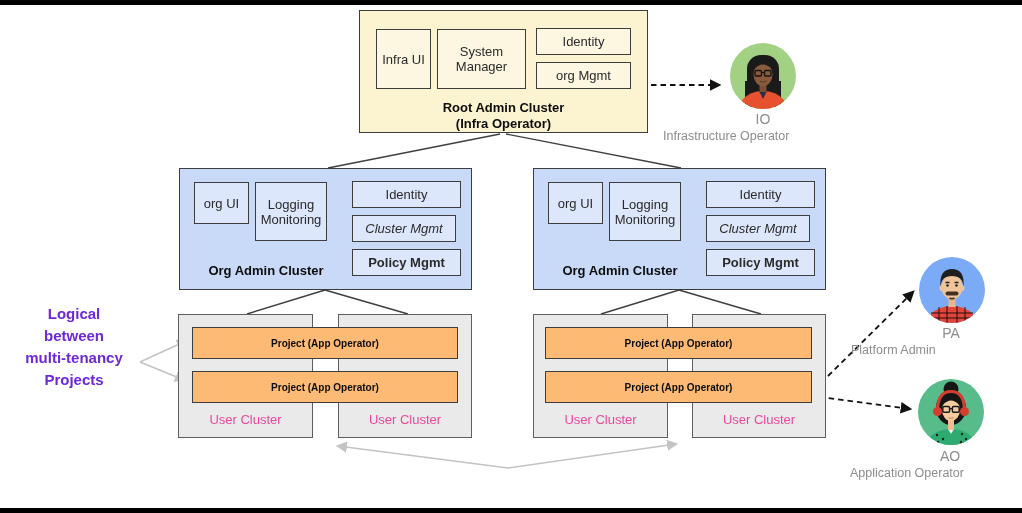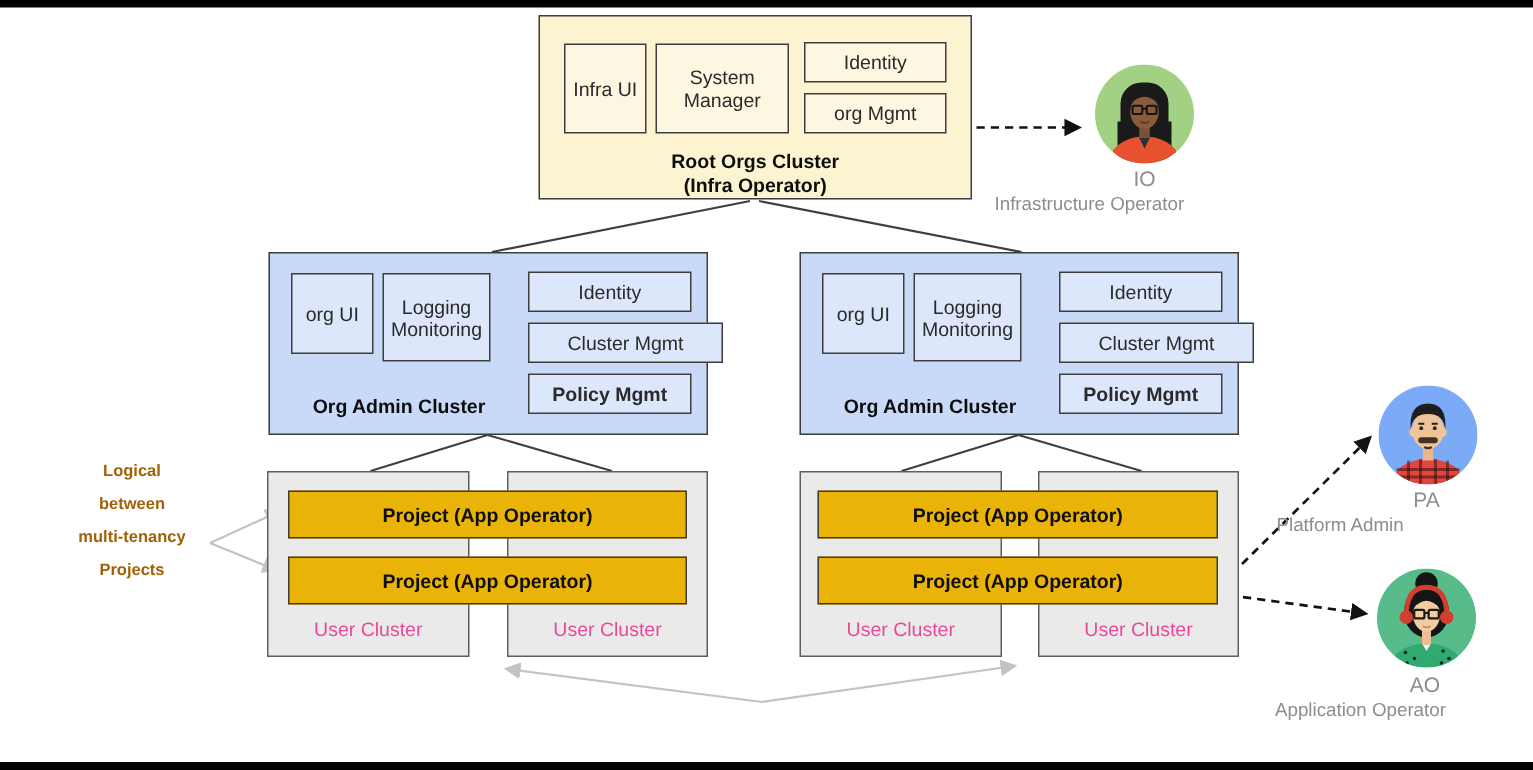--- a/index.html
+++ b/index.html
@@ -19,49 +19,49 @@
         display:flex;align-items:center;justify-content:center;text-align:center;
         font-size:13px;line-height:15px;color:#2a2a2a;}
   .root-cluster .comp{background:#fdf7e2;}
   .org-cluster .comp{background:#dde7fb;}
 
   .root-c1{left:16px;top:18px;width:55px;height:60px;}
   .root-c2{left:77px;top:18px;width:89px;height:60px;}
   .root-c3{left:176px;top:17px;width:95px;height:27px;}
   .root-c4{left:176px;top:51px;width:95px;height:27px;}
 
-  .org-c1{left:14px;top:13px;width:55px;height:54px;text-align:right;}
+  .org-c1{left:14px;top:13px;width:55px;height:42px;text-align:right;}
   .org-c2{left:75px;top:13px;width:72px;height:59px;}
   .org-c3{left:172px;top:12px;width:109px;height:27px;}
-  .org-c4{left:172px;top:46px;width:130px;height:27px;}
+  .org-c4{left:172px;top:46px;width:104px;height:27px;font-style:italic;}
   .org-c5{left:172px;top:80px;width:109px;height:27px;font-weight:bold;}
 
   .cluster-title{position:absolute;font-weight:bold;font-size:13px;line-height:16px;
                  color:#0d0d0d;text-align:center;}
   .root-title{left:0;right:0;top:89px;}
   .org-title{left:6px;top:94px;width:160px;}
 
   
   .user-box{position:absolute;top:314px;height:124px;background:#eaeaea;
             border:1.5px solid #5f5f5f;box-sizing:border-box;}
   .ub1a{left:178px;width:135px;} .ub1b{left:338px;width:134px;}
   .ub2a{left:533px;width:135px;} .ub2b{left:692px;width:134px;}
   .user-label{position:absolute;top:412px;font-size:13px;color:#ec4899;text-align:center;}
   .ul1a{left:178px;width:135px;} .ul1b{left:338px;width:134px;}
   .ul2a{left:533px;width:135px;} .ul2b{left:692px;width:134px;}
 
-  .project-bar{position:absolute;height:32px;background:#eab308;border:1.5px solid #3d3d3d;
+  .project-bar{position:absolute;height:32px;background:#fdba74;border:1.5px solid #3d3d3d;
                box-sizing:border-box;display:flex;align-items:center;justify-content:center;
-               font-weight:bold;font-size:13px;color:#0d0d0d;}
+               font-weight:bold;font-size:10px;color:#0d0d0d;}
   .pb-g1{left:192px;width:266px;} .pb-g2{left:545px;width:267px;}
   .pb-r1{top:327px;} .pb-r2{top:371px;}
 
   
-  .left-annotation{position:absolute;left:18px;top:303px;width:140px;text-align:center;
-                   font-weight:bold;font-size:11px;line-height:22px;color:#a16207;}
+  .left-annotation{position:absolute;left:4px;top:303px;width:140px;text-align:center;
+                   font-weight:bold;font-size:15px;line-height:22px;color:#6d28d9;}
   .bottom-annotation{position:absolute;left:208px;top:483px;width:600px;text-align:center;
                      font-weight:bold;font-size:15.5px;color:#111;}
 
   
   .avatar{position:absolute;width:66px;height:66px;}
   .persona-abbr{position:absolute;width:200px;text-align:center;font-size:14px;color:#8d8d8d;}
   .persona-role{position:absolute;width:200px;text-align:left;font-size:12.5px;color:#8d8d8d;}
 </style>
 </head>
 <body>
@@ -97,21 +97,21 @@
     <line x1="508" y1="468" x2="338" y2="446" stroke="#c3c3c3" stroke-width="1.5" marker-end="url(#ah-gray)"></line>
     <line x1="508" y1="468" x2="676" y2="444" stroke="#c3c3c3" stroke-width="1.5" marker-end="url(#ah-gray)"></line>
   </svg>
 
   <div class="cluster root-cluster">
     <div class="comp root-c2">System Manager</div>
     <div class="comp root-c1">Infra UI</div>
     <div class="comp root-c3">Identity</div>
     <div class="comp root-c4">org Mgmt</div>
     <div class="cluster-title root-title">
-      <div>Root Orgs Cluster</div>
+      <div>Root Admin Cluster</div>
       <div>(Infra Operator)</div>
     </div>
   </div>
 
   <div class="cluster org-cluster org-left">
     <div class="comp org-c1">org UI</div>
     <div class="comp org-c2">Logging Monitoring</div>
     <div class="comp org-c3">Identity</div>
     <div class="comp org-c4">Cluster Mgmt</div>
     <div class="comp org-c5">Policy Mgmt</div>

